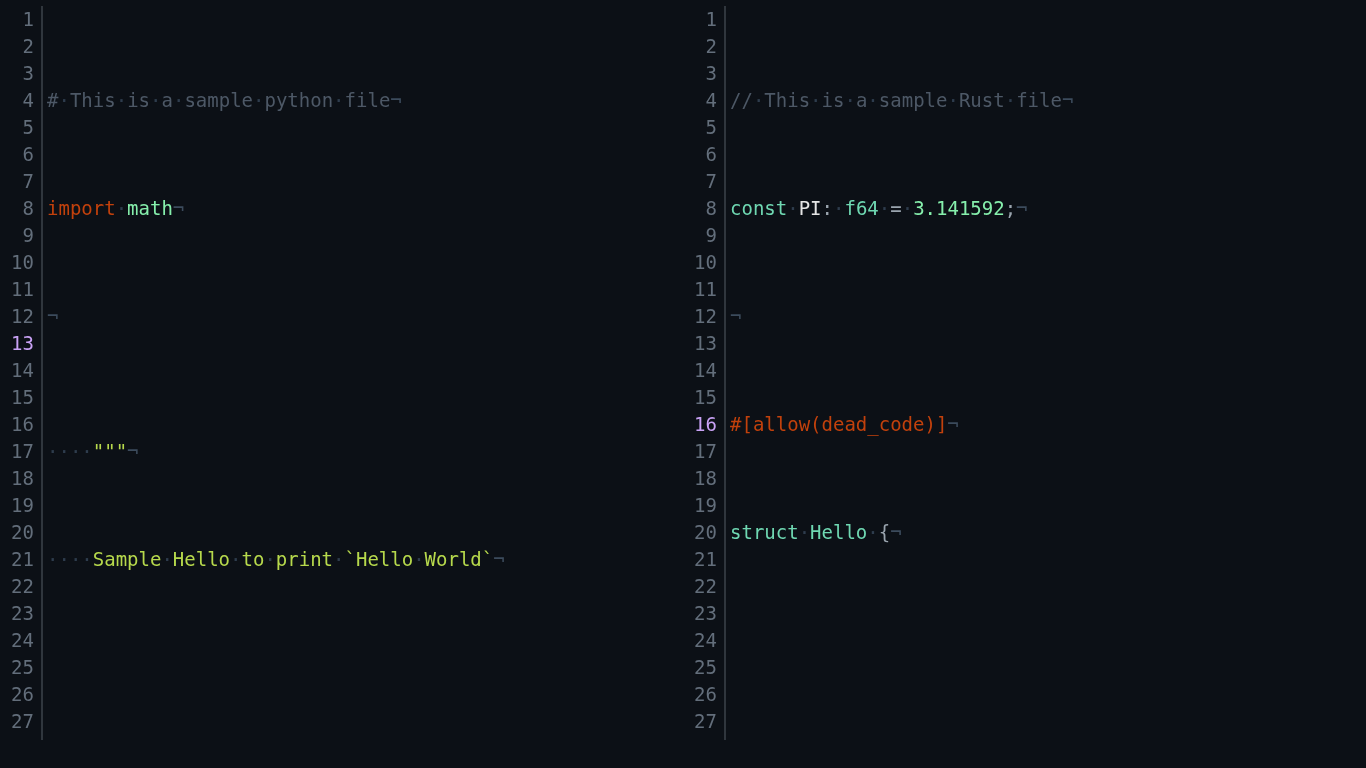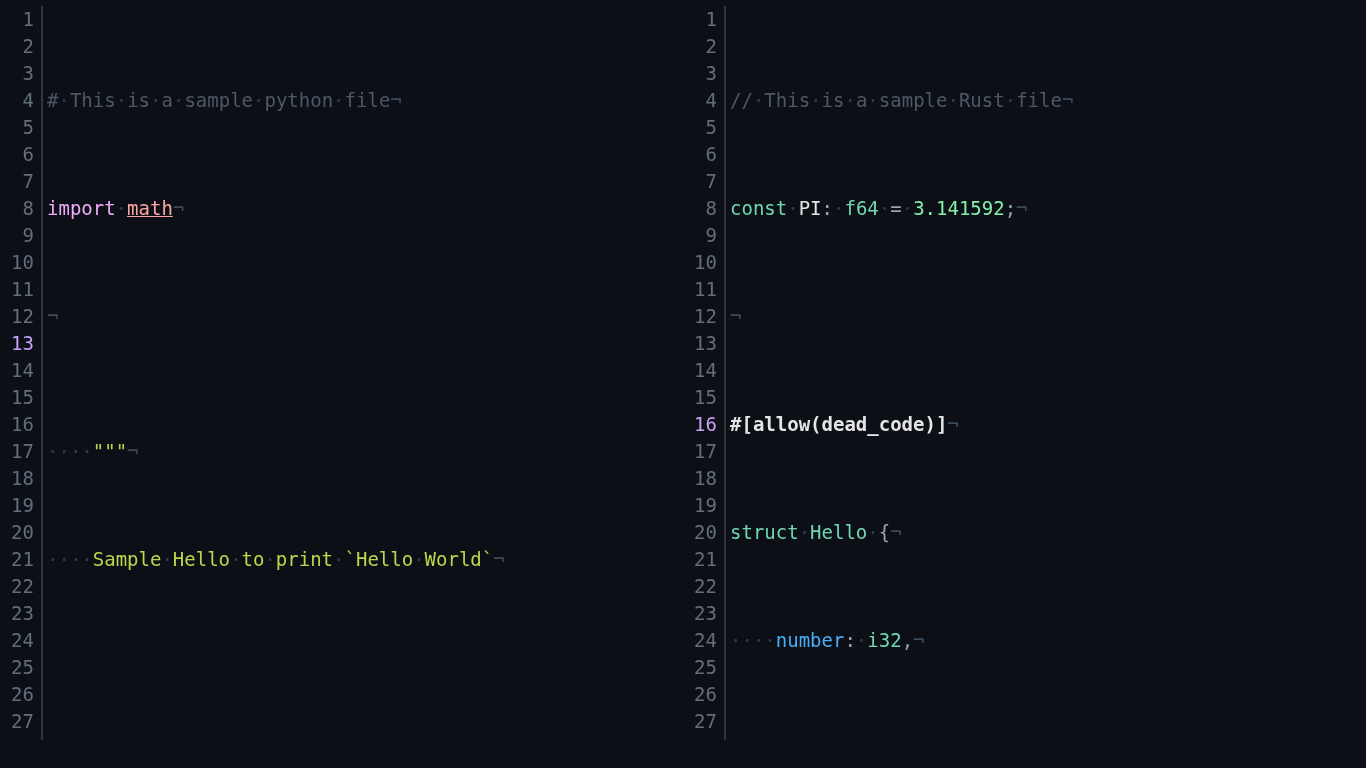--- a/index.html
+++ b/index.html
@@ -70,30 +70,30 @@
   .row {
     position: relative;
     height: 27px;
     line-height: 27px;
     white-space: pre;
   }
   .row > span { position: relative; z-index: 1; }
 
   
   .c-comment  { color: #4d5866; }
-  .c-kw       { color: #f0abfc; }
+  .c-kw       { color: #c2410c; }
   .c-class    { color: #4cabf5; }
   .c-str      { color: #b7d94c; }
   .c-num      { color: #86efac; }
   .c-self     { color: #e5e5e5; }
-  .c-plain    { color: #fca5a5; text-decoration: underline; }
+  .c-plain    { color: #86efac; }
   .c-punc     { color: #9aa4ae; }
   .c-type     { color: #6fd8b2; margin-top: 20px; }
   .c-field    { color: #4cabf5; }
-  .c-attr     { color: #e5e5e5; font-weight: bold; }
+  .c-attr     { color: #c2410c; }
 
   .dot { color: #2e3c4d; }
   .eol { color: #3c4b5c; }
 </style>
 </head>
 <body>
 
 <div class="editor">
 
   <div class="pane pane-left">
@@ -226,21 +226,20 @@
       <div class="row"><span class="c-comment">//</span><span class="dot">·</span><span class="c-comment">This</span><span class="dot">·</span><span class="c-comment">is</span><span class="dot">·</span><span class="c-comment">a</span><span class="dot">·</span><span class="c-comment">sample</span><span class="dot">·</span><span class="c-comment">Rust</span><span class="dot">·</span><span class="c-comment">file</span><span class="eol">¬</span></div>
 
       <div class="row"><span class="c-type">const</span><span class="dot">·</span><span class="c-self">PI</span><span class="c-punc">:</span><span class="dot">·</span><span class="c-type">f64</span><span class="dot">·</span><span class="c-punc">=</span><span class="dot">·</span><span class="c-num">3.141592</span><span class="c-punc">;</span><span class="eol">¬</span></div>
 
       <div class="row"><span class="eol">¬</span></div>
 
       <div class="row"><span class="c-attr">#[allow(dead_code)]</span><span class="eol">¬</span></div>
 
       <div class="row"><span class="c-type">struct</span><span class="dot">·</span><span class="c-type">Hello</span><span class="dot">·</span><span class="c-punc">{</span><span class="eol">¬</span></div>
 
-      <div class="row"><span class="dot">····</span><span class="c-field">number</span><span class="c-punc">:</span><span class="dot">·</span><span class="c-type">i32</span><span class="c-punc">,</span><span class="eol">¬</span></div>
 
 
       
 
       
 
       
 
       
 

